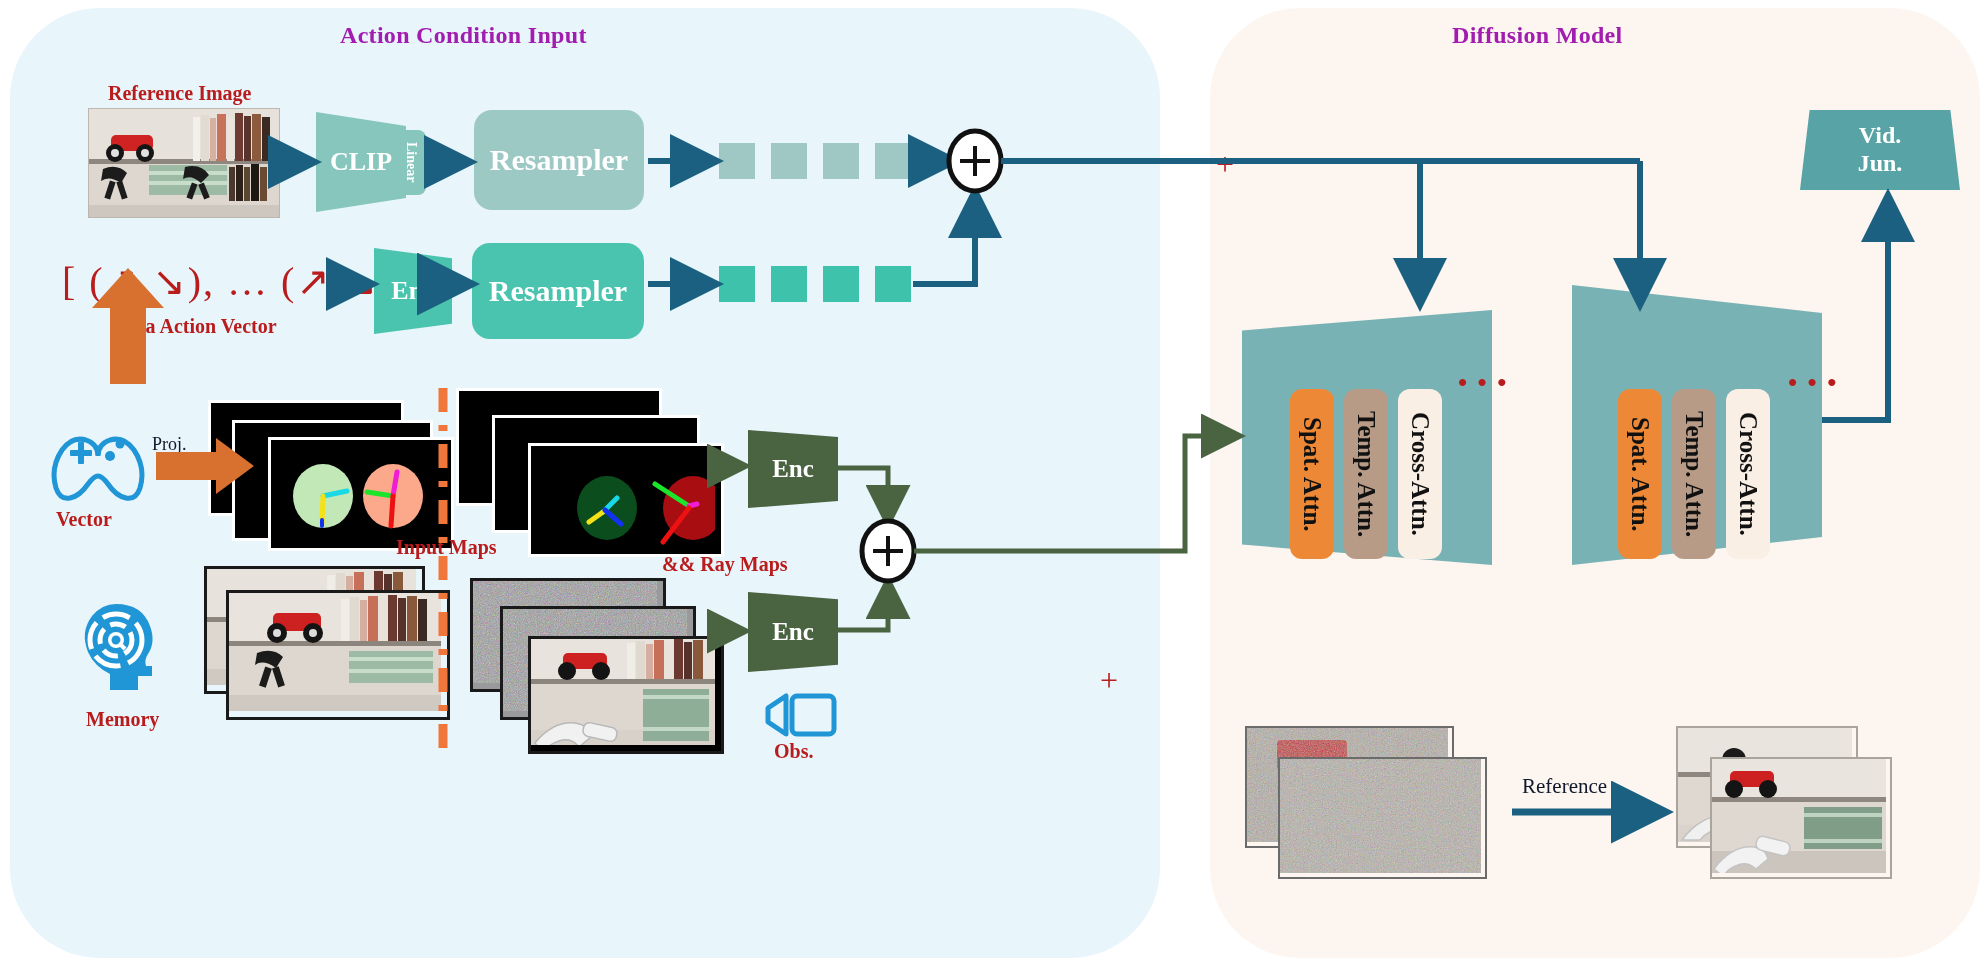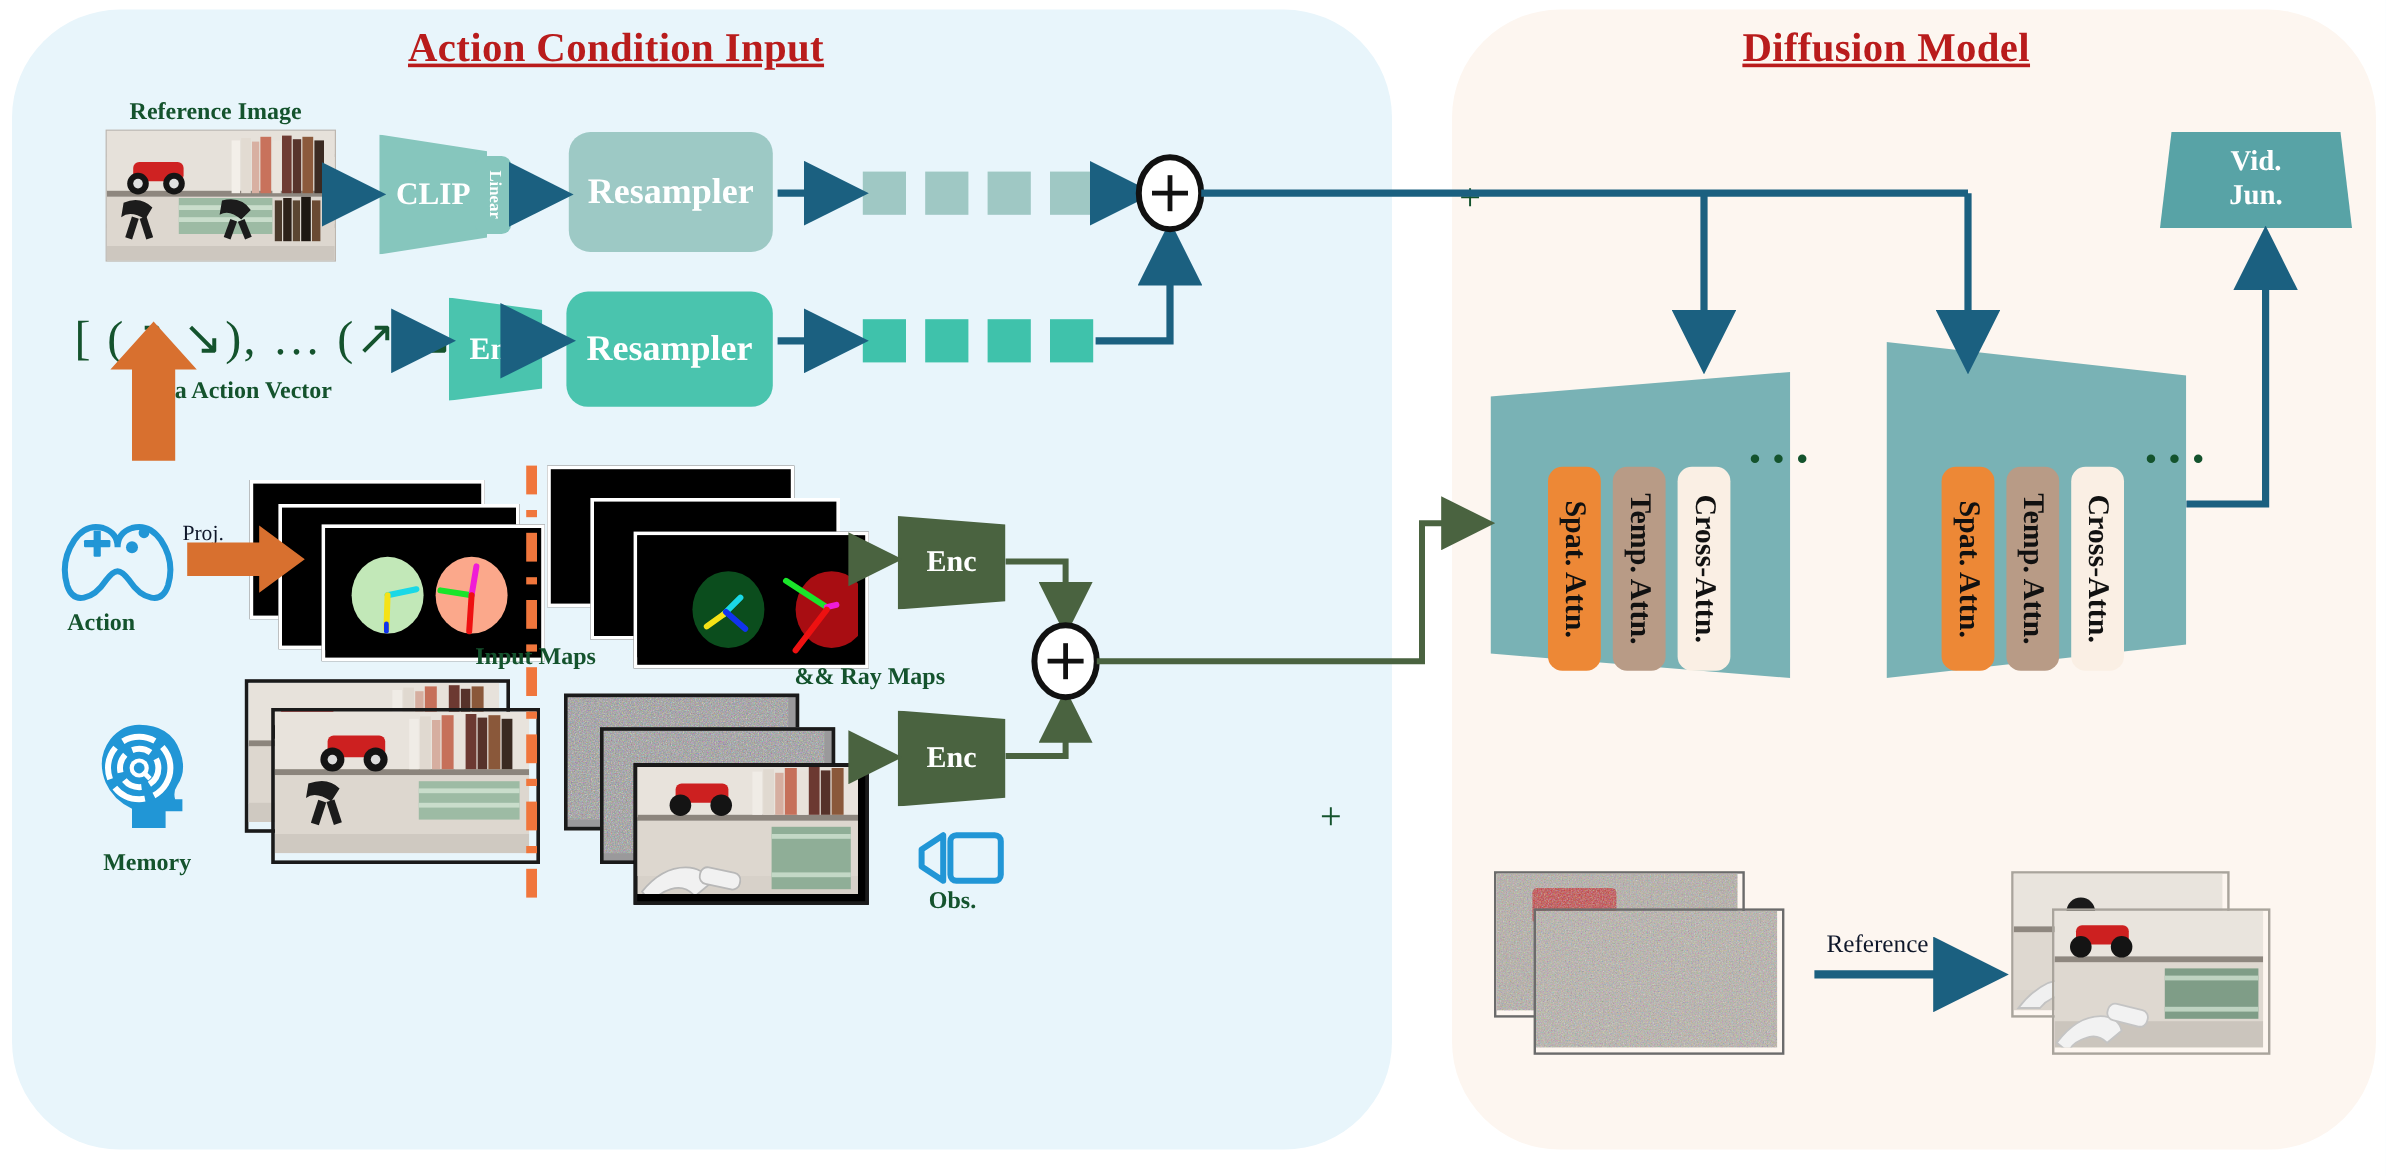--- a/index.html
+++ b/index.html
@@ -1,22 +1,22 @@
 <!DOCTYPE html>
 <html><head>
 <meta charset="utf-8">
 <style>
   html,body{margin:0;padding:0;background:#ffffff;}
   body{width:1988px;height:980px;position:relative;overflow:hidden;
        font-family:"Liberation Serif", serif;}
   .panel{position:absolute;border-radius:90px;}
   #left-panel{left:10px;top:8px;width:1150px;height:950px;background:#e8f5fb;}
   #right-panel{left:1210px;top:8px;width:770px;height:950px;background:#fdf6f0;}
-  .ttl{position:absolute;font-weight:bold;font-size:34px;color:#b91c1c;letter-spacing:.3px;text-decoration:underline;}
-  .lbl{position:absolute;font-weight:bold;font-size:20px;color:#14532d;white-space:nowrap;}
+  .ttl{position:absolute;font-weight:bold;font-size:24px;color:#a21caf;letter-spacing:.3px;}
+  .lbl{position:absolute;font-weight:bold;font-size:20px;color:#b91c1c;white-space:nowrap;}
   .lbl-sm{position:absolute;font-size:18px;color:#0f172a;white-space:nowrap;}
   svg.ov{position:absolute;left:0;top:0;width:1988px;height:980px;pointer-events:none;}
   .ph{position:absolute;overflow:hidden;background:#cfc9c2;}
   .blk{position:absolute;background:#000;border:3px solid #fff;}
   .boxtxt{position:absolute;display:flex;align-items:center;justify-content:center;
           color:#fff;font-weight:bold;}
   .attn{position:absolute;border-radius:12px;display:flex;align-items:center;justify-content:center;}
   .attn span{writing-mode:vertical-rl;font-size:25px;font-weight:bold;color:#111;white-space:nowrap;}
   .tok{position:absolute;}
   
@@ -119,21 +119,21 @@
   <svg width="100" height="70" viewBox="0 0 100 70">
     <path d="M14 18 q10 -14 24 -10 q12 4 12 16 q0 -12 12 -16 q14 -4 24 10
              q12 18 6 38 q-4 12 -14 10 q-10 -2 -18 -14 q-6 -8 -10 -8 q-4 0 -10 8
              q-8 12 -18 14 q-10 2 -14 -10 q-6 -20 6 -38 z" fill="none" stroke="#2196d6" stroke-width="5"></path>
     <rect x="22" y="18" width="22" height="6" rx="1" fill="#2196d6"></rect>
     <rect x="30" y="10" width="6" height="22" rx="1" fill="#2196d6"></rect>
     <circle cx="72" cy="12" r="4.5" fill="#2196d6"></circle>
     <circle cx="62" cy="24" r="5" fill="#2196d6"></circle>
   </svg>
 </div>
-<div class="lbl" style="left:56px;top:508px;">Action</div>
+<div class="lbl" style="left:56px;top:508px;">Vector</div>
 <div class="lbl-sm" style="left:152px;top:434px;">Proj.</div>
 
 <div class="blk" style="left:208px;top:400px;width:190px;height:110px;"></div>
 <div class="blk" style="left:232px;top:420px;width:195px;height:115px;"></div>
 <div class="blk" style="left:268px;top:437px;width:180px;height:108px;">
   <svg width="174" height="102" viewBox="0 0 174 102">
     <rect width="174" height="102" fill="#000"></rect>
     <ellipse cx="52" cy="56" rx="30" ry="32" fill="#c2e8b8"></ellipse>
     <line x1="52" y1="56" x2="76" y2="51" stroke="#1ad8e6" stroke-width="5" stroke-linecap="round"></line>
     <line x1="52" y1="56" x2="51" y2="84" stroke="#f5e216" stroke-width="5" stroke-linecap="round"></line>

